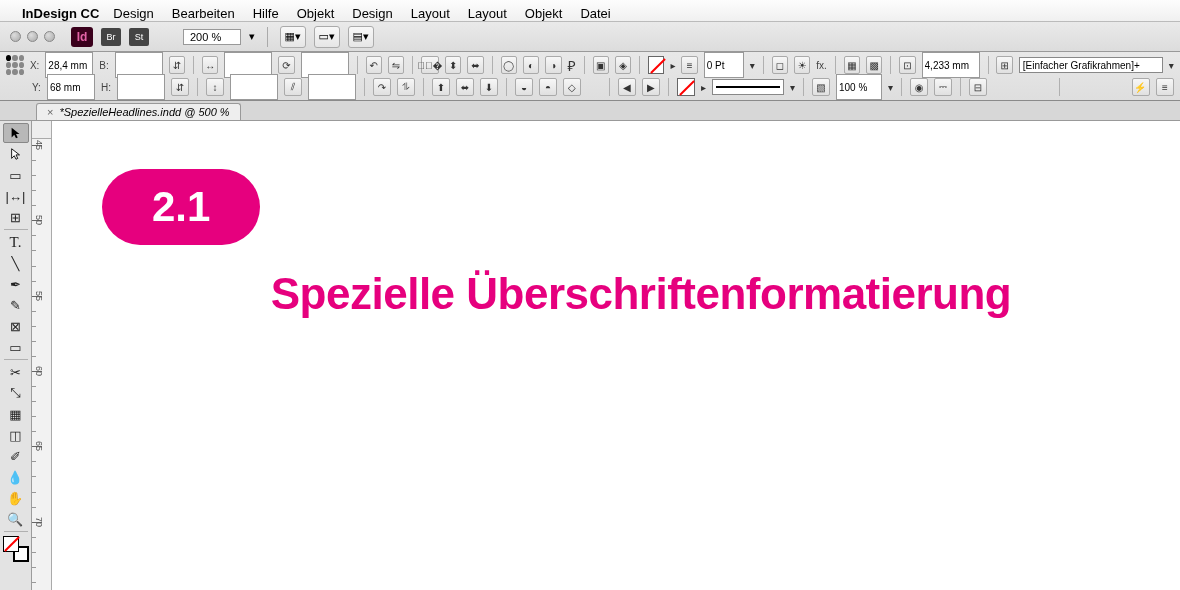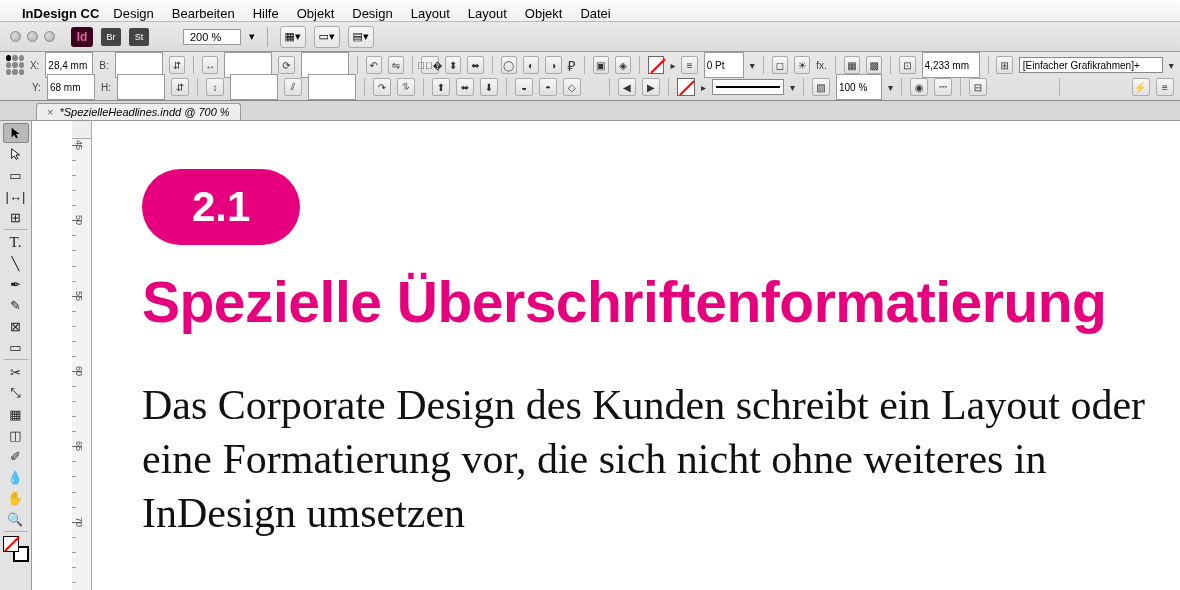--- a/index.html
+++ b/index.html
@@ -49,32 +49,32 @@
 .toolbox .tool { width: 26px; height: 20px; border: 1px solid transparent; display: flex; align-items: center; justify-content: center; font-size: 13px; color: #222; border-radius: 2px; }
 .toolbox .tool.sel { background: #b8b8b8; border-color: #888; }
 .toolbox .tool svg { width: 14px; height: 14px; }
 .toolbox .tdiv { width: 24px; height: 1px; background: #b0b0b0; margin: 1px 0; }
 .toolbox .swapc { width: 26px; height: 26px; position: relative; margin-top: 2px; }
 .toolbox .swapc .fill { position: absolute; width: 16px; height: 16px; background: #fff; border: 1px solid #000; }
 .toolbox .swapc .fill::after { content:""; position:absolute; left:-2px; top:6px; width:20px; height:2px; background:red; transform:rotate(-45deg);}
 .toolbox .swapc .strk { position: absolute; right: 0; bottom: 0; width: 16px; height: 16px; background: #fff; border: 2px solid #000; }
 
 .ruler-corner { width: 20px; height: 18px; background: #eee; border-right: 1px solid #aaa; border-bottom: 1px solid #aaa; }
-.canvas-wrap { flex: 1; display: flex; flex-direction: column; padding-left: 40px; }
+.canvas-wrap { flex: 1; display: flex; flex-direction: column; }
 .hruler { height: 18px; background: #f2f2f2; border-bottom: 1px solid #aaa; position: relative; overflow: hidden; font-size: 9px; color: #555; }
 .canvas-row { flex: 1; display: flex; }
 .vruler { width: 20px; background: #f2f2f2; border-right: 1px solid #aaa; position: relative; font-size: 9px; color: #555; }
 .vruler .tickmajor { position: absolute; left: 0; width: 10px; height: 1px; background: #666; }
 .vruler .ticklabel { position: absolute; left: 2px; transform: translateY(-50%) rotate(0); writing-mode: vertical-rl; }
 .vruler .tickminor { position: absolute; left: 0; width: 4px; height: 1px; background: #999; }
 .canvas { flex: 1; background: #fff; position: relative; overflow: hidden; padding: 30px 0 0 50px; }
 
 
 .pill { background: #e6007e; color: #fff; font-weight: 700; font-size: 42px; padding: 14px 50px; border-radius: 44px; display: inline-block; font-family: "Helvetica Neue", Arial, sans-serif; margin-bottom: 24px; }
-.h2 { color: #e6007e; font-weight: 700; font-size: 57px; font-family: "Helvetica Neue", Arial, sans-serif; margin-bottom: 44px; letter-spacing: -0.5px; }
+.h2 { color: #e6007e; font-weight: 700; font-size: 44px; font-family: "Helvetica Neue", Arial, sans-serif; margin-bottom: 14px; letter-spacing: -0.5px; text-align: center; }
 .body { font-family: Georgia, "Times New Roman", serif; font-size: 42px; line-height: 1.28; color: #111; }
 </style>
 </head>
 <body>
 
 <div class="menubar">
   <span class="apple"></span>
   <span class="app-name">InDesign CC</span>
   <span class="menu-item">Design</span>
   <span class="menu-item">Bearbeiten</span>
@@ -211,21 +211,21 @@
     <span class="sep"></span>
     <span style="flex:1"></span>
     <span class="mini">⚡</span>
     <span class="mini">≡</span>
   </div>
 </div>
 
 <div class="tabbar">
   <div class="tab">
     <span class="x">×</span>
-    <span>*SpezielleHeadlines.indd @ 700 %</span>
+    <span>*SpezielleHeadlines.indd @ 500 %</span>
   </div>
 </div>
 
 <div class="workspace">
   <div class="toolbox">
     <div class="tool sel">
         <svg viewBox="0 0 16 16">
           <path d="M3 2 L3 13 L6 10 L8 14 L10 13 L8 9 L12 9 Z" fill="#000"></path>
         </svg>
       </div>
@@ -300,17 +300,16 @@
           <div class="tickmajor" style="top: 382.667px;"></div>
           <div class="ticklabel" style="top: 382.667px;">70</div>
           <div class="tickminor" style="top: 397.733px;"></div>
           <div class="tickminor" style="top: 412.8px;"></div>
           <div class="tickminor" style="top: 427.867px;"></div>
           <div class="tickminor" style="top: 442.933px;"></div>
         </div>
       <div class="canvas">
         <div class="pill"><span>2.1</span></div>
         <div class="h2">Spezielle Überschriftenformatierung</div>
-        <div class="body">Das Corporate Design des Kunden schreibt ein Layout oder eine Formatierung vor, die sich nicht ohne weiteres in InDesign umsetzen</div>
       </div>
     </div>
   </div>
 </div>
 
 </body></html>

